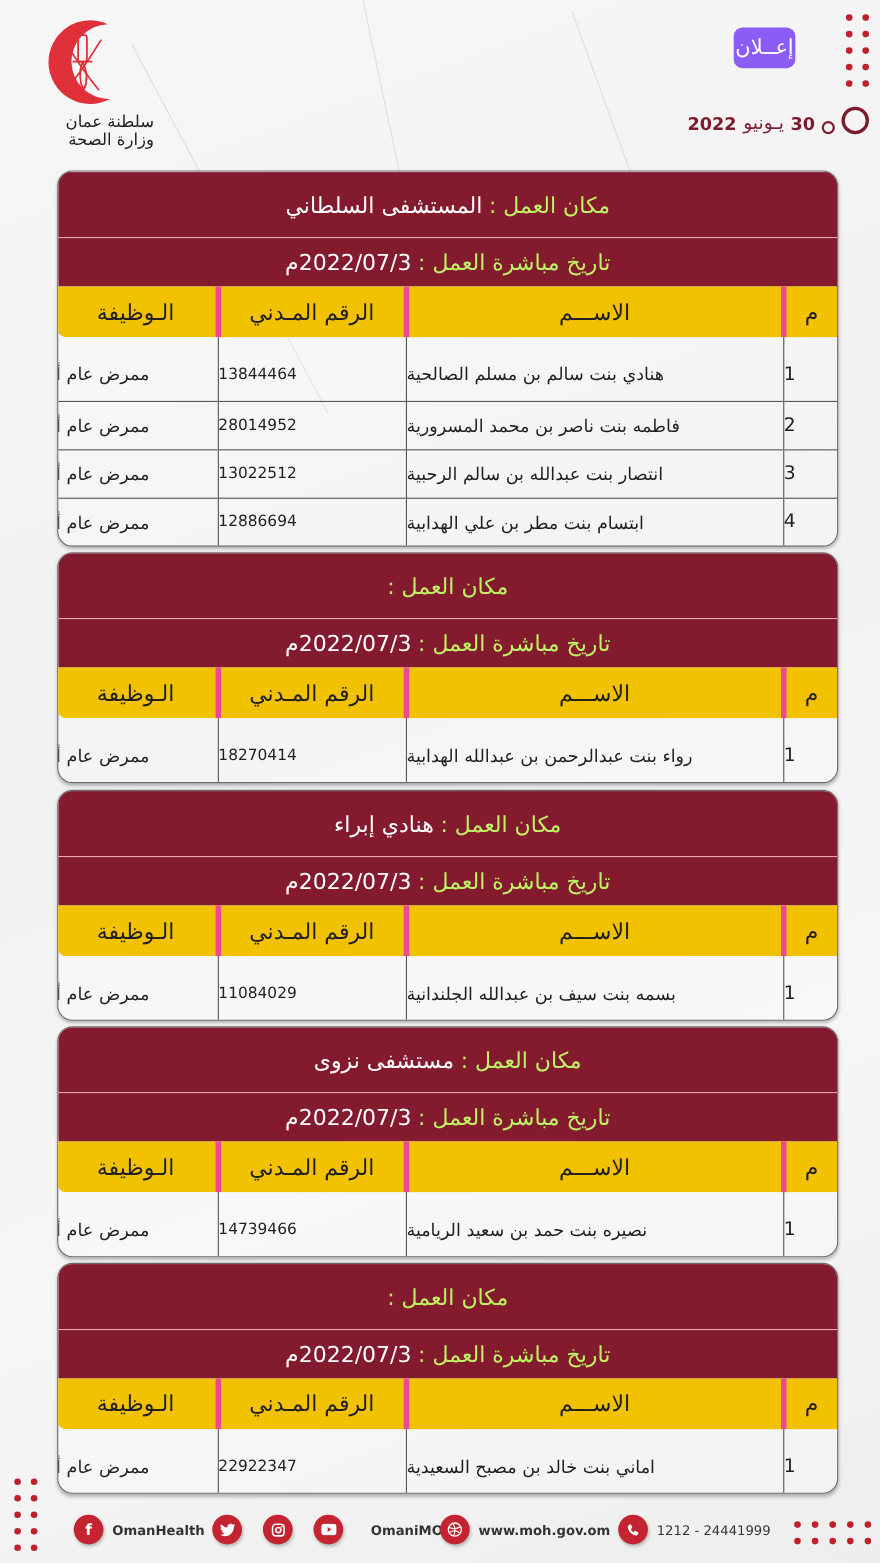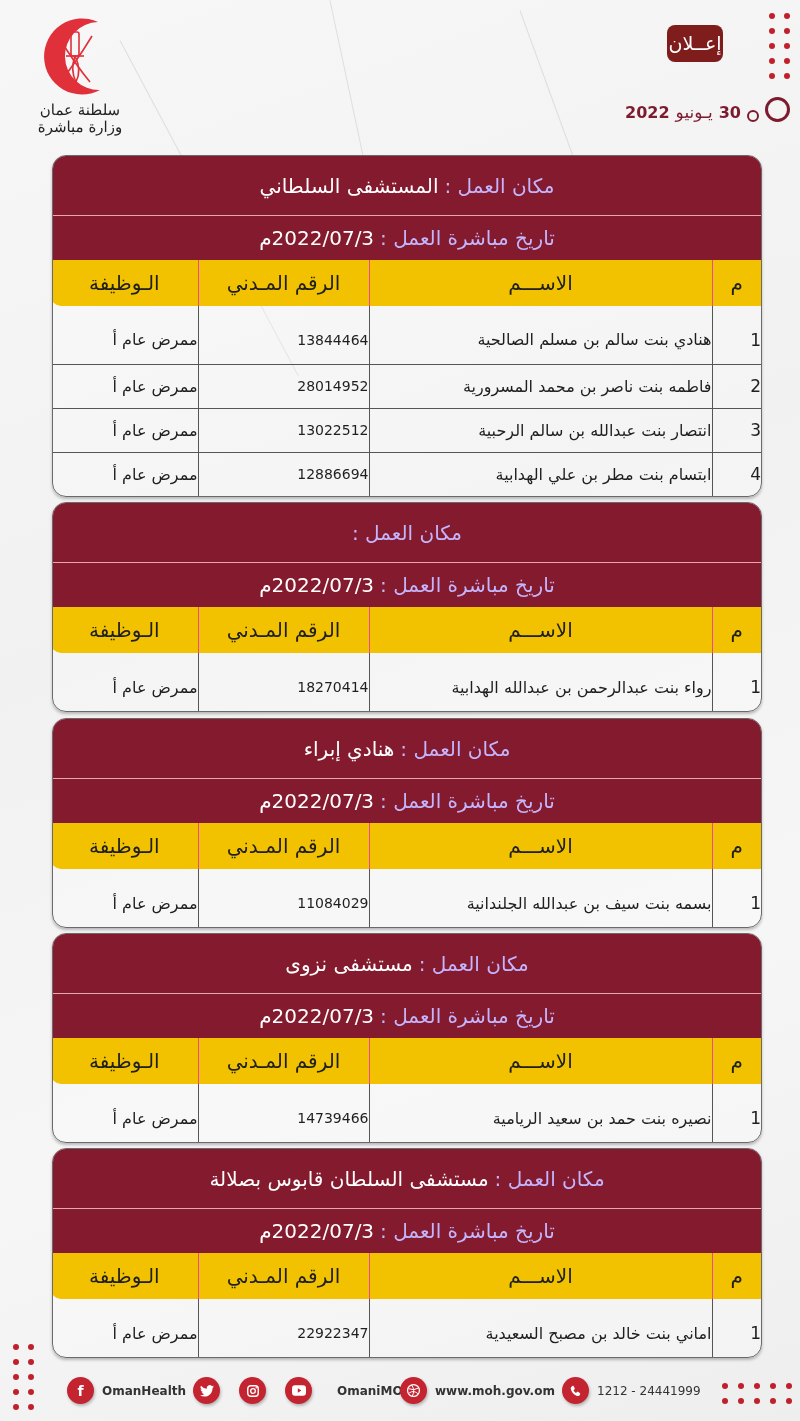--- a/index.html
+++ b/index.html
@@ -8,30 +8,30 @@
     position: relative;
     background: linear-gradient(160deg, #f7f7f7 0%, #f1f1f1 40%, #f6f6f6 70%, #eeeeee 100%);
     font-family: "DejaVu Sans", sans-serif;
     color: #1a1a1a;
   }
   
   .vein { position: absolute; border-top: 1px solid rgba(200,200,200,0.5); transform-origin: left; }
 
   
   .logo { position: absolute; left: 20px; top: 12px; width: 110px; height: 125px; }
-  .logo-text { position: absolute; left: 0; top: 90px; width: 120px; text-align: center;
+  .logo-text { position: absolute; left: 0; top: 90px; width: 120px; text-align: right;
     font-family: "DejaVu Serif", serif; font-size: 15px; line-height: 17px; color: #222; direction: rtl; }
 
   
   .dots { position: absolute; display: grid; grid-template-columns: repeat(2, 6px); gap: 9px 9px; }
   .dots i { display: block; width: 6px; height: 6px; border-radius: 50%; background: #c0202c; }
   .dots-h { grid-template-columns: repeat(5, 6px); gap: 9px 10px; }
   .announce {
     position: absolute; left: 667px; top: 25px; width: 56px; height: 37px;
-    background: #7f1d1d; border-radius: 8px; color: #fff; direction: rtl;
+    background: #8b5cf6; border-radius: 8px; color: #fff; direction: rtl;
     font-size: 19px; line-height: 37px; text-align: center;
   }
   .date-row { position: absolute; right: 10px; top: 96px; height: 26px; display: flex; align-items: flex-end; direction: ltr; gap: 6px; }
   .date-row .t { color: #7d1b2e; font-size: 16px; font-weight: bold; }
   .date-row .t-ar { font-weight: normal; font-size: 17px; }
   .ring-sm { width: 12px; height: 12px; border: 2px solid #7d1b2e; border-radius: 50%; }
   .ring-lg { width: 25px; height: 25px; border: 3px solid #7d1b2e; border-radius: 50%; }
 
   
   .card {
@@ -39,34 +39,34 @@
     border: 1.5px solid #6a6a6a; border-radius: 14px; overflow: hidden;
     background: rgba(255,255,255,0.25);
     box-shadow: 0 2px 3px rgba(0,0,0,0.25);
     direction: rtl;
   }
   .card-head { background: #831a2e; }
   .place-row {
     height: 60px; display: flex; align-items: center; justify-content: center;
     font-size: 20px; color: #fff; border-bottom: 1px solid #e8a7a9; gap: 6px;
   }
-  .lbl { color: #c4b5fd; }
+  .lbl { color: #bef264; }
   .date-line {
     height: 44px; display: flex; align-items: center; justify-content: center;
     font-size: 20px; color: #fff; gap: 6px;
   }
   table { width: 100%; border-collapse: collapse; table-layout: fixed; }
   th {
     background: #f2c200; height: 46px; font-weight: normal; font-size: 20px; color: #1f1f1f;
-    border-left: 1px solid #ec4899;
+    border-left: 5px solid #ec4899;
   }
   th:last-child { border-left: none; border-bottom-left-radius: 10px; }
   th:first-child { border-bottom-right-radius: 0; }
   td {
-    height: 44px; text-align: right; font-size: 16px; color: #1f1f1f;
+    height: 44px; text-align: left; font-size: 16px; color: #1f1f1f;
     border-left: 1px solid #555; border-top: 1px solid #555;
   }
   tbody tr:first-child td { border-top: none; height: 58px; padding-top: 10px; }
   td:last-child { border-left: none; }
   td.num { font-family: "DejaVu Sans", sans-serif; font-size: 14px; }
   td.idx { font-size: 17px; }
   col.c-idx { width: 49px; } col.c-name { width: 343px; } col.c-civ { width: 171px; } col.c-job { width: 147px; }
 
   
   .footer { position: absolute; top: 1374px; left: 0; width: 800px; height: 32px; }
@@ -90,21 +90,21 @@
     <g stroke="#e0303a" stroke-width="1.6" fill="none">
       <path d="M38 24 Q55 52 70 70"></path>
       <path d="M72 24 Q55 52 40 70"></path>
       <path d="M46 44 L64 44"></path>
       <rect x="51" y="20" width="8" height="24" rx="2"></rect>
       <path d="M55 44 Q50 58 56 70 Q62 58 55 44"></path>
     </g>
   </svg>
   <div class="logo-text">
     <div>سلطنة عمان</div>
-    <div>وزارة مباشرة</div>
+    <div>وزارة الصحة</div>
   </div>
 </div>
 
 <div class="dots" style="left:769px;top:13px;">
   <i></i>
     <i></i>
     <i></i>
     <i></i>
     <i></i>
     <i></i>
@@ -286,21 +286,20 @@
         <td>ممرض عام أ</td>
       </tr>
     </tbody>
   </table>
 </div>
 
 <div class="card" style="top:1148px;">
   <div class="card-head">
     <div class="place-row">
       <span class="lbl">مكان العمل :</span>
-      <span>مستشفى السلطان قابوس بصلالة</span>
     </div>
     <div class="date-line">
       <span class="lbl">تاريخ مباشرة العمل :</span>
       <span>2022/07/3م</span>
     </div>
   </div>
   <table>
     <colgroup>
         <col class="c-idx">
         <col class="c-name">

